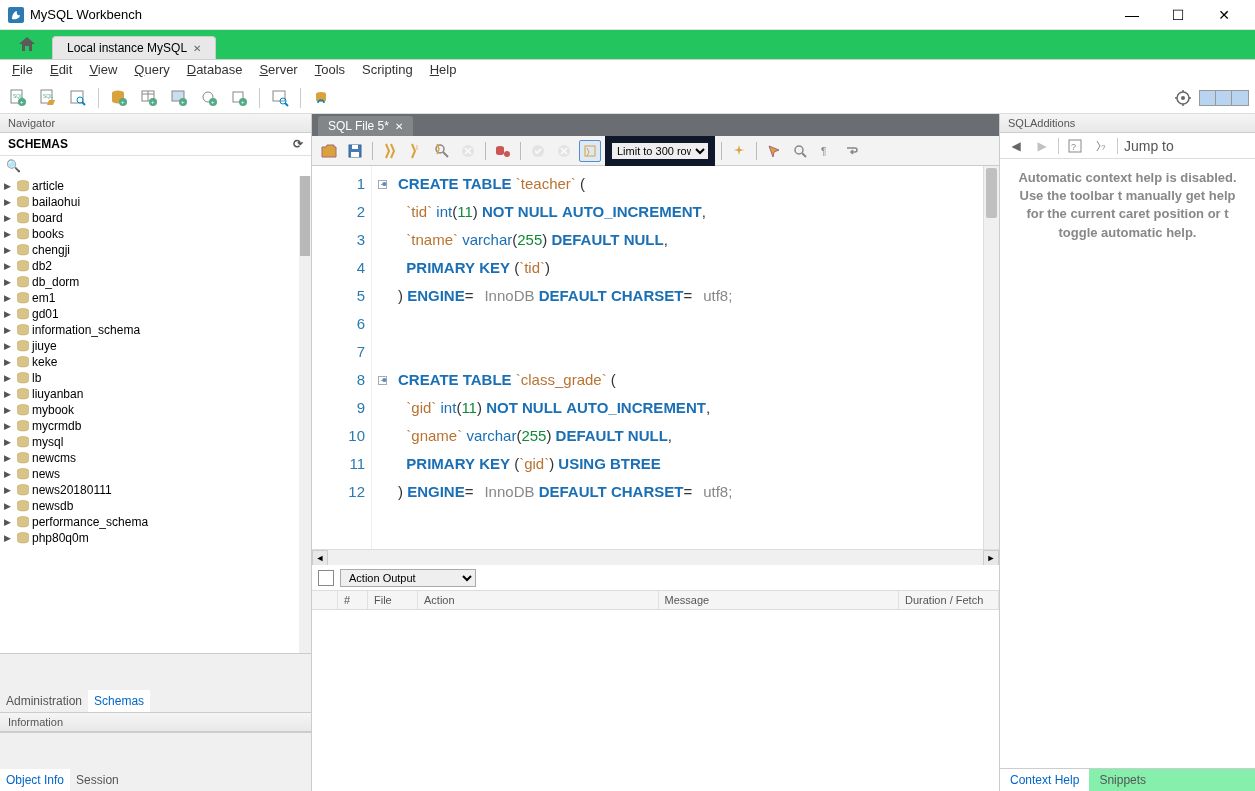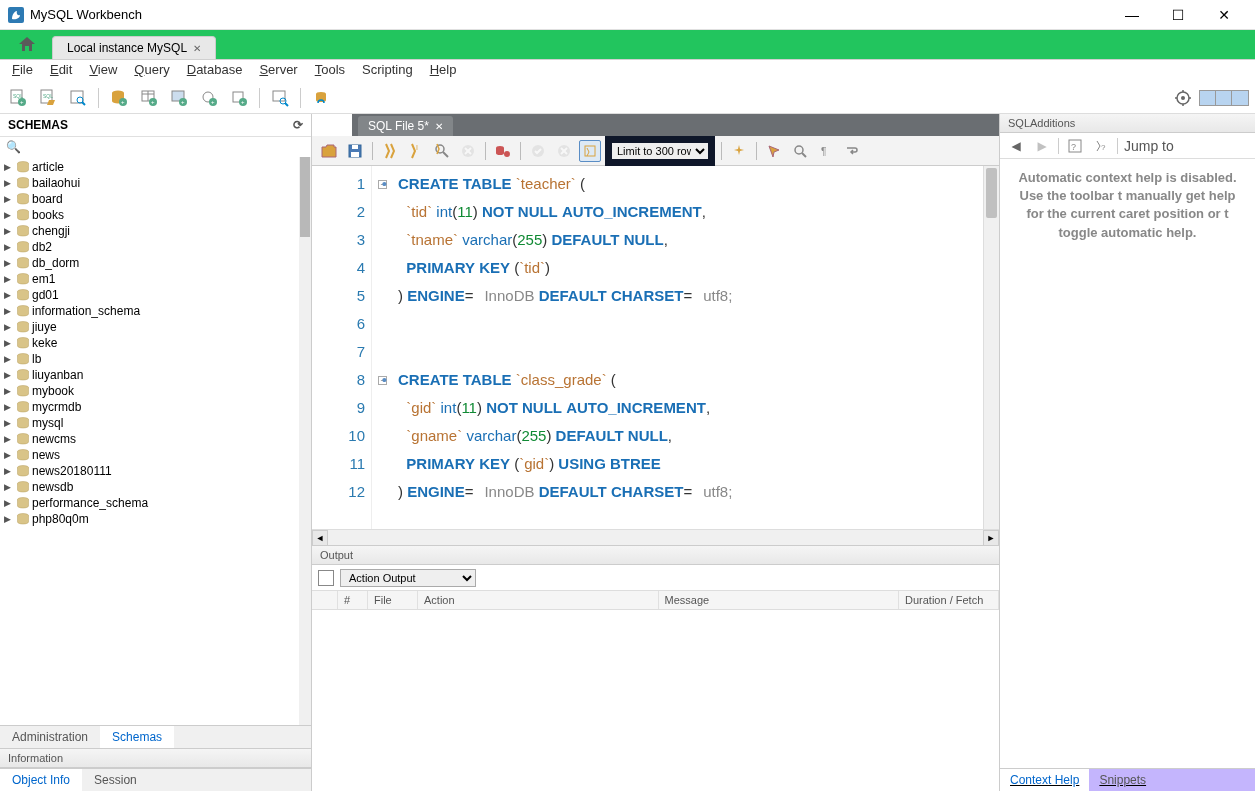--- a/index.html
+++ b/index.html
@@ -41,28 +41,28 @@
 .schemas-hdr { background: #fff; padding: 4px 8px; font-weight: bold; font-size: 12px; display: flex; align-items: center; border-bottom: 1px solid #e0e0e0; }
 .schemas-hdr .refresh { margin-left: auto; font-size: 12px; cursor: pointer; color: #555; }
 .filter-row { padding: 3px 6px; display: flex; align-items: center; gap: 4px; }
 .filter-row input { flex: 1; border: 1px solid #bbb; padding: 2px 4px; font-size: 12px; }
 .tree { flex: 1; overflow-y: auto; padding: 2px 4px; position: relative; }
 .tree-item { display: flex; align-items: center; gap: 2px; padding: 1px 0; font-size: 12px; cursor: pointer; white-space: nowrap; }
 .tree-item .arrow { width: 10px; font-size: 9px; color: #555; }
 .tree-item .db-icon { width: 14px; height: 12px; display: inline-block; }
 .tree-item .db-icon svg { width: 14px; height: 12px; }
 .nav-tabs { display: flex; border-top: 1px solid #ccc; background: #f0f0f0; }
-.nav-tab { padding: 4px 12px; font-size: 12px; cursor: pointer; color: #555; }
+.nav-tab { padding: 4px 6px; font-size: 12px; cursor: pointer; color: #555; margin-top: 36px; }
 .nav-tab.active { color: #0066cc; background: #fff; }
 .info-hdr { background: linear-gradient(#f5f5f5,#e8e8e8); padding: 3px 8px; font-size: 11px; color: #555; border-top: 1px solid #ccc; border-bottom: 1px solid #ccc; }
 .info-body { padding: 20px 10px; font-weight: bold; font-size: 12px; height: 150px; }
 
 
 .center { flex: 1; display: flex; flex-direction: column; min-width: 0; }
-.file-tabs { height: 22px; background: #6a6e72; display: flex; align-items: flex-end; padding-left: 6px; margin-left: 40px; }
+.file-tabs { height: 22px; background: #6a6e72; display: flex; align-items: flex-end; padding-left: 6px; }
 .file-tab { background: #828689; color: #fff; padding: 3px 10px; border-radius: 3px 3px 0 0; display: flex; align-items: center; gap: 6px; font-size: 12px; }
 .file-tab .x { font-size: 10px; cursor: pointer; }
 .editor-toolbar { height: 30px; background: #f3f3f3; border-bottom: 1px solid #ccc; display: flex; align-items: center; padding: 0 6px; gap: 4px; }
 .editor-toolbar .et-icon { width: 22px; height: 22px; display: flex; align-items: center; justify-content: center; cursor: pointer; border-radius: 2px; }
 .editor-toolbar .et-sep { width: 1px; height: 18px; background: #bbb; margin: 0 2px; }
 .editor-toolbar select { font-size: 11px; padding: 1px; border: 7px solid #0f172a; }
 .editor { flex: 1; display: flex; background: #fff; font-family: Consolas, "Courier New", monospace; font-size: 15px; overflow: hidden; position: relative; min-height: 0; }
 .gutter { width: 60px; background: #fff; border-right: 1px solid #eee; text-align: right; padding: 4px 6px 4px 0; color: #2a7ab0; }
 .gutter .ln { height: 28px; line-height: 28px; position: relative; }
 .fold-col { width: 20px; background: #fff; padding-top: 4px; }
@@ -88,21 +88,21 @@
 .output-thead { display: flex; background: #f5f5f5; border-bottom: 1px solid #ddd; font-size: 11px; color: #555; }
 .output-thead .th { padding: 3px 6px; border-right: 1px solid #e0e0e0; }
 
 
 .rightbar { width: 256px; background: #fff; border-left: 1px solid #ccc; display: flex; flex-direction: column; }
 .rb-hdr { background: linear-gradient(#f5f5f5,#e8e8e8); padding: 3px 8px; font-size: 11px; color: #555; border-bottom: 1px solid #ccc; }
 .rb-toolbar { height: 26px; display: flex; align-items: center; padding: 0 6px; gap: 6px; border-bottom: 1px solid #ddd; }
 .rb-toolbar .rb-icon { width: 20px; height: 20px; display: flex; align-items: center; justify-content: center; cursor: pointer; color: #666; }
 .rb-toolbar .rb-sep { width: 1px; height: 16px; background: #ccc; }
 .rb-body { flex: 1; padding: 10px; text-align: center; color: #888; font-weight: bold; font-size: 13px; line-height: 1.4; }
-.rb-tabs { display: flex; border-top: 1px solid #ccc; background: #c4b5fd; text-decoration: underline; }
+.rb-tabs { display: flex; border-top: 1px solid #ccc; background: #86efac; }
 .rb-tab { padding: 4px 10px; font-size: 12px; cursor: pointer; color: #555; }
 .rb-tab.active { color: #0066cc; background: #fff; }
 
 .vscroll-fake { position: absolute; right: 0; top: 0; bottom: 0; width: 16px; background: #f0f0f0; border-left:1px solid #ddd; }
 .vscroll-thumb { position: absolute; left: 2px; right: 2px; top: 2px; height: 50px; background: #c0c0c0; border-radius: 2px; }
 .tree-scroll { position: absolute; right: 0; top: 0; bottom: 0; width: 12px; background: #f0f0f0; }
 .tree-scroll-thumb { position: absolute; left: 1px; right: 1px; top: 0; height: 80px; background: #b8b8b8; }
 </style>
 </head>
 <body>
@@ -240,20 +240,24 @@
       <div class="panel-toggle"></div>
       <div class="panel-toggle"></div>
       <div class="panel-toggle"></div>
     </div>
   </div>
 </div>
 
 <div class="main">
 
   <div class="navigator">
+    <div class="nav-header">
+      <span>Navigator</span>
+      <span class="spacer"></span>
+    </div>
     <div class="schemas-hdr">
       <span>SCHEMAS</span>
       <span class="refresh">⟳</span>
     </div>
     <div class="filter-row">
       <span style="color:#888">🔍</span>
     </div>
     <div class="tree" id="schema-tree">
       <div class="tree-item">
           <span class="arrow">▶</span>
@@ -596,21 +600,20 @@
       <div class="code" id="code"><div class="line"><span class="kw">CREATE</span> <span class="kw">TABLE</span> <span class="ident">`teacher`</span> <span class="punct">(</span></div><div class="line">  <span class="ident">`tid`</span> <span class="kw2">int</span><span class="punct">(</span><span class="num">11</span><span class="punct">)</span> <span class="kw">NOT</span> <span class="kw">NULL</span> <span class="kw">AUTO_INCREMENT</span><span class="punct">,</span></div><div class="line">  <span class="ident">`tname`</span> <span class="kw2">varchar</span><span class="punct">(</span><span class="num">255</span><span class="punct">)</span> <span class="kw">DEFAULT</span> <span class="kw">NULL</span><span class="punct">,</span></div><div class="line">  <span class="kw">PRIMARY</span> <span class="kw">KEY</span> <span class="punct">(</span><span class="ident">`tid`</span><span class="punct">)</span></div><div class="line"><span class="punct">)</span> <span class="kw">ENGINE</span><span class="punct">=</span><span class="gray">InnoDB</span> <span class="kw">DEFAULT</span> <span class="kw">CHARSET</span><span class="punct">=</span><span class="gray">utf8;</span></div><div class="line"></div><div class="line"></div><div class="line"><span class="kw">CREATE</span> <span class="kw">TABLE</span> <span class="ident">`class_grade`</span> <span class="punct">(</span></div><div class="line">  <span class="ident">`gid`</span> <span class="kw2">int</span><span class="punct">(</span><span class="num">11</span><span class="punct">)</span> <span class="kw">NOT</span> <span class="kw">NULL</span> <span class="kw">AUTO_INCREMENT</span><span class="punct">,</span></div><div class="line">  <span class="ident">`gname`</span> <span class="kw2">varchar</span><span class="punct">(</span><span class="num">255</span><span class="punct">)</span> <span class="kw">DEFAULT</span> <span class="kw">NULL</span><span class="punct">,</span></div><div class="line">  <span class="kw">PRIMARY</span> <span class="kw">KEY</span> <span class="punct">(</span><span class="ident">`gid`</span><span class="punct">)</span> <span class="kw">USING</span> <span class="kw">BTREE</span></div><div class="line"><span class="punct">)</span> <span class="kw">ENGINE</span><span class="punct">=</span><span class="gray">InnoDB</span> <span class="kw">DEFAULT</span> <span class="kw">CHARSET</span><span class="punct">=</span><span class="gray">utf8;</span></div></div>
       <div class="vscroll-fake">
           <div class="vscroll-thumb"></div>
         </div>
     </div>
     <div class="hscroll">
       <div class="arrow-btn">◄</div>
       <div class="track"></div>
       <div class="arrow-btn">►</div>
     </div>
-    <div class="output-hdr">Output</div>
     <div class="output-toolbar">
       <div style="width:16px;height:16px;border:1px solid #888"></div>
       <select><option>Action Output</option></select>
     </div>
     <div class="output-table">
       <div class="output-thead">
         <div class="th" style="width:26px"></div>
         <div class="th" style="width:30px">#</div>
         <div class="th" style="width:50px">File</div>
         <div class="th" style="flex:1">Action</div>

